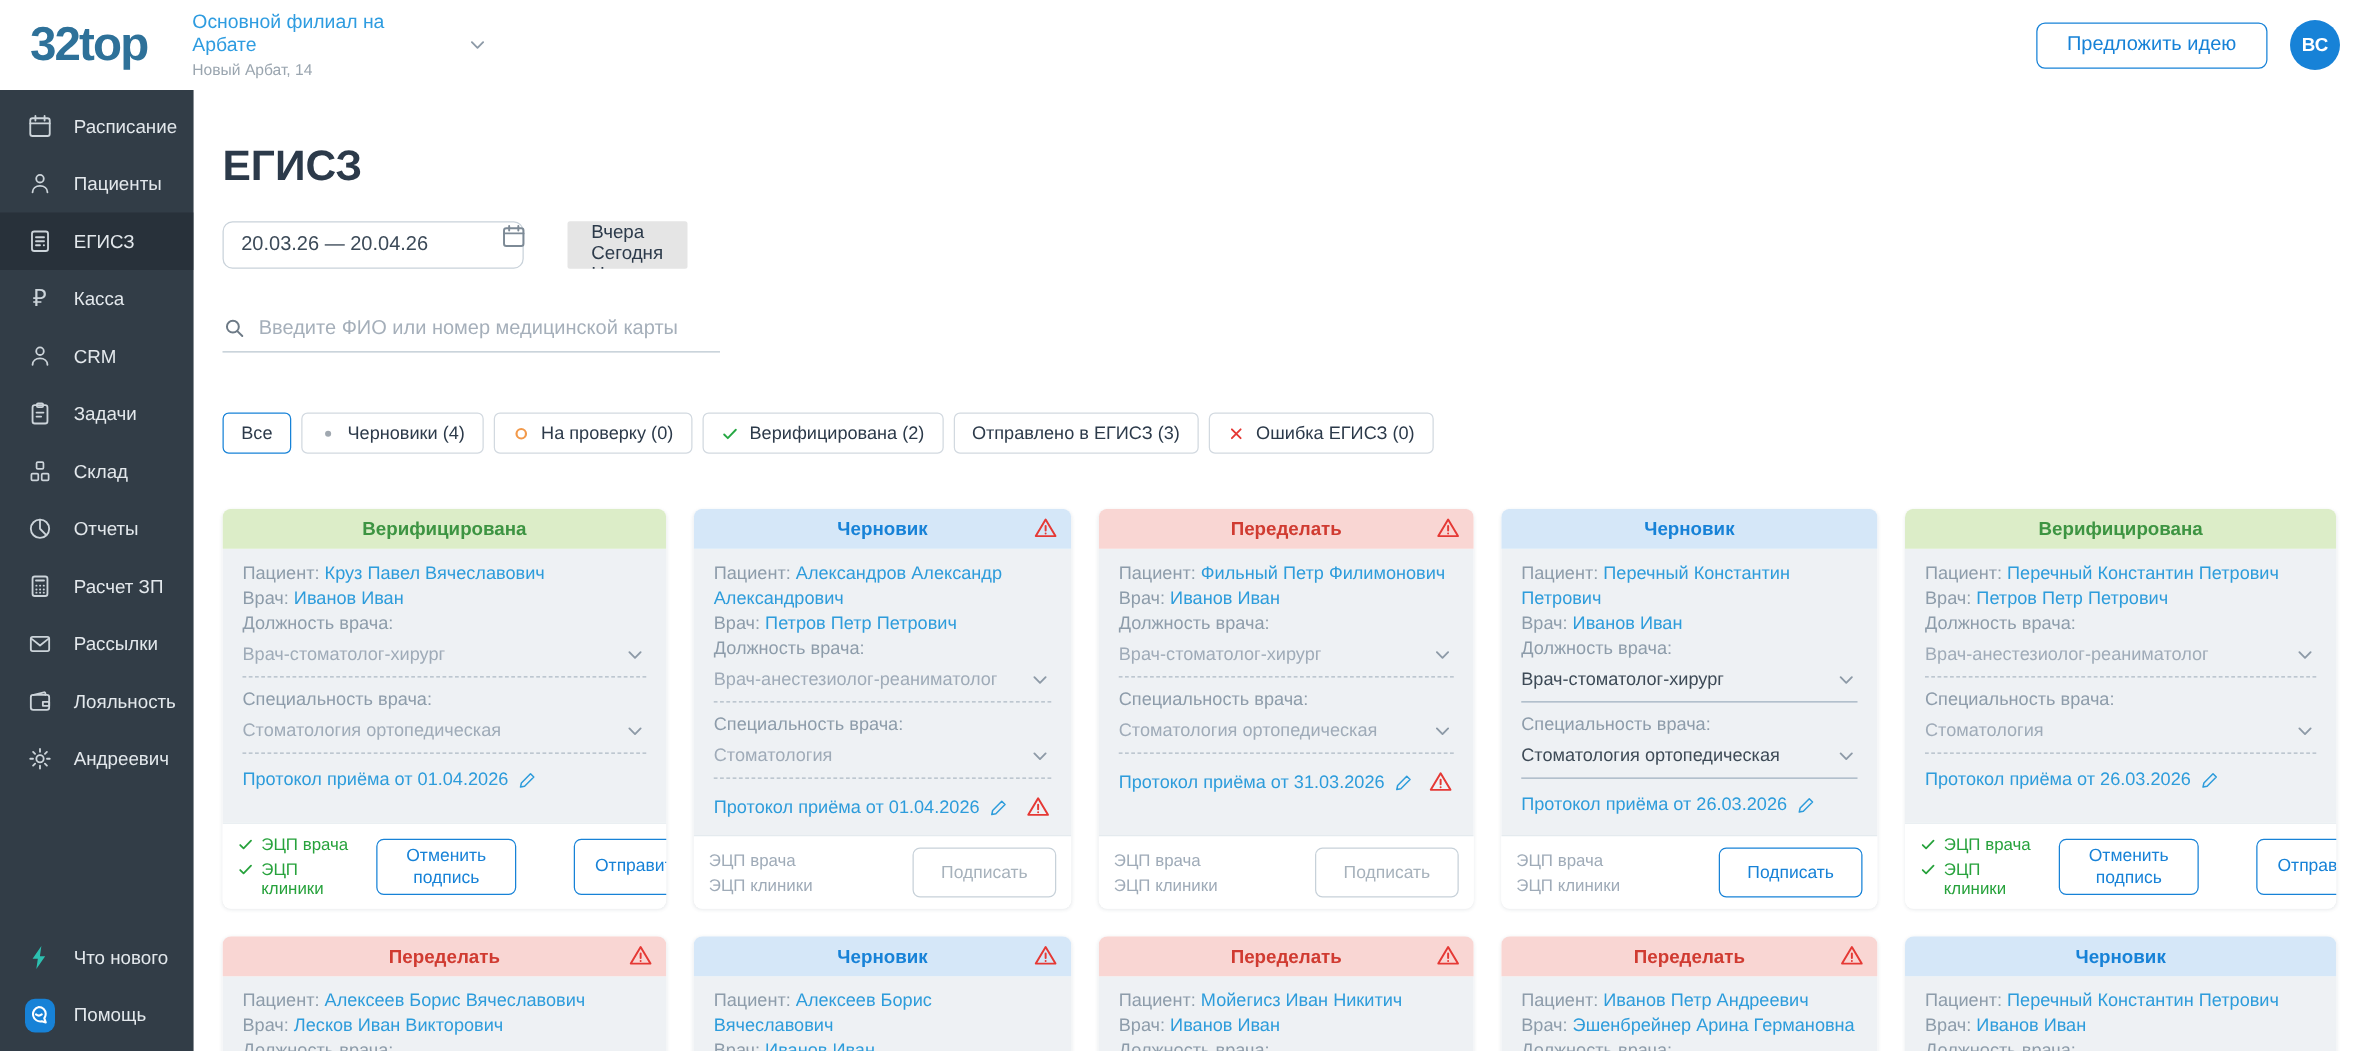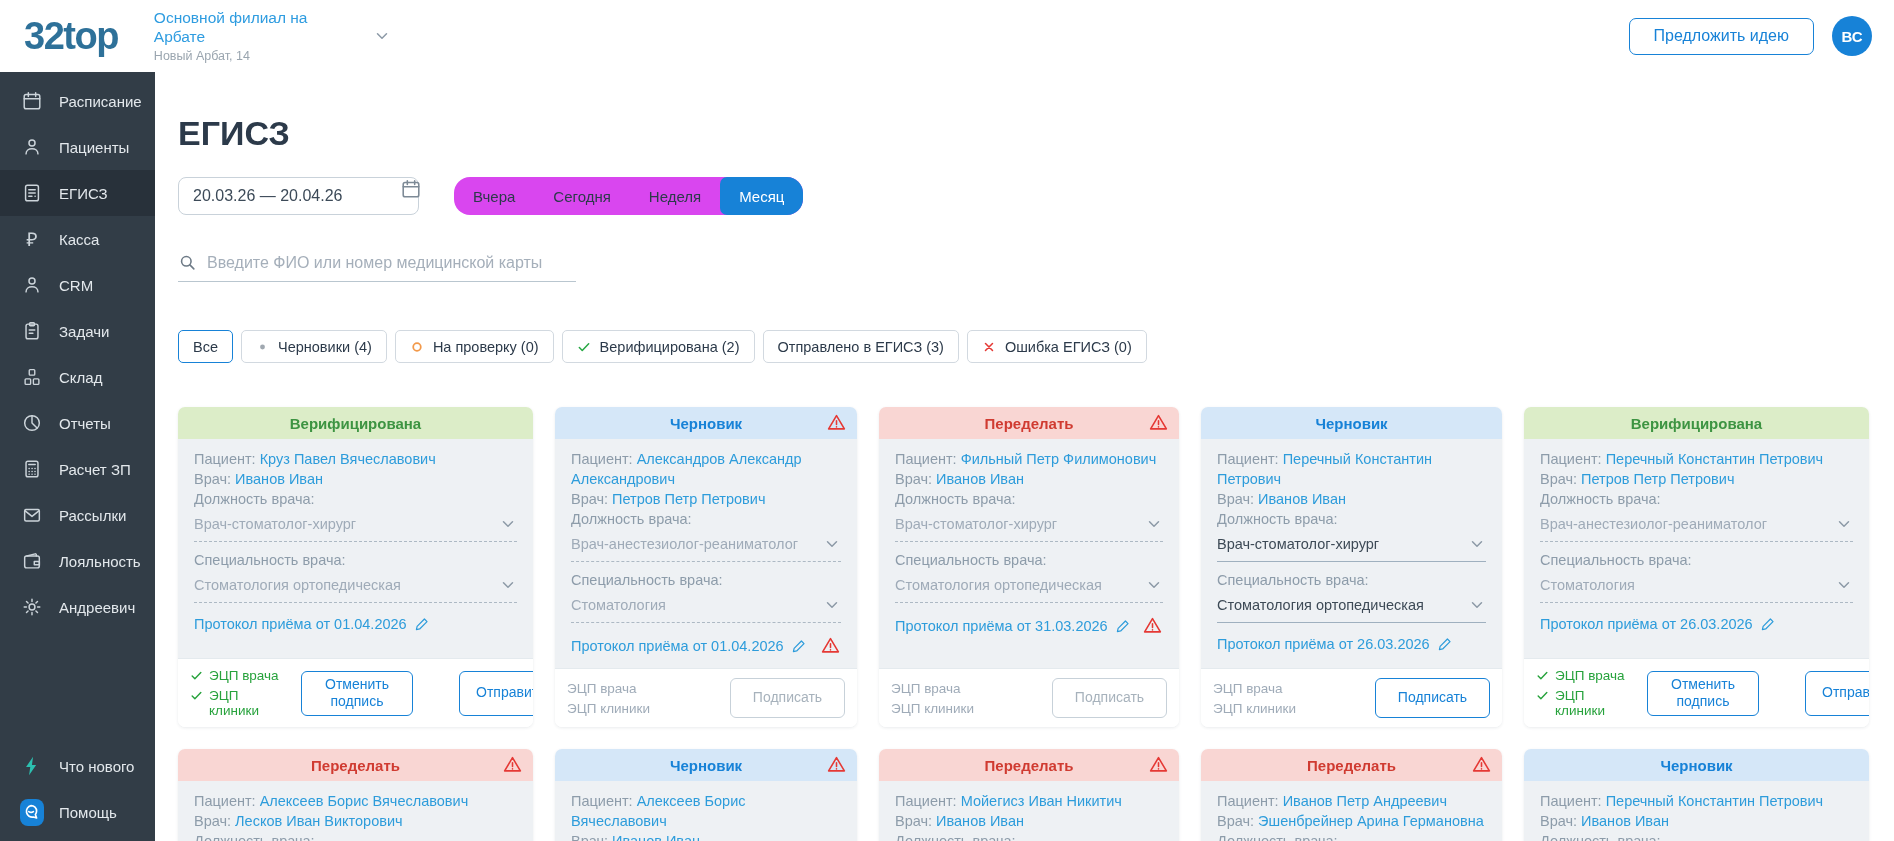--- a/index.html
+++ b/index.html
@@ -42,21 +42,21 @@
   
   .main { padding:0 0 0 23px; overflow:hidden; background:#fff; }
   .page-title { margin-top:42px; font-size:34px; font-weight:600; color:#2c3a4a; }
 
   .controls-row { margin-top:24px; display:flex; align-items:center; }
   .date-input { width:241px; height:38px; border:1px solid #c9d2da; border-radius:8px; background:#fff;
                 display:flex; padding:0 10px 0 14px; cursor:pointer; }
   .date-input input { border:none; outline:none; flex:1; font-size:16px; color:#3c4a58;
                       font-family:"Liberation Sans", sans-serif; background:transparent; }
   .date-input .icon { color:#7d8a96; display:flex; }
-  .tabs { margin-left:35px; background:#d946ef; border-radius:16px; display:flex; height:38px; overflow:hidden; }
+  .tabs { margin-left:35px; background:#e5e5e5; border-radius:2px; display:flex; height:38px; overflow:hidden;flex-direction:column; }
   .tab { padding:0 19px; display:flex; align-items:center; font-size:15px; color:#2c3a4a; cursor:pointer; }
   .tab.active { background:#1782d7; color:#fff; border-radius:7px; }
 
   .search-row { margin-top:38px; width:398px; display:flex; align-items:center; gap:10px;
                 border-bottom:1px solid #b9c6cf; padding-bottom:9px; }
   .search-row .icon { color:#6d7a86; display:flex; }
   .search-row input { border:none; outline:none; flex:1; font-size:16px; color:#3c4a58;
                       font-family:"Liberation Sans", sans-serif; }
   .search-row input::placeholder { color:#a5afba; }
 

